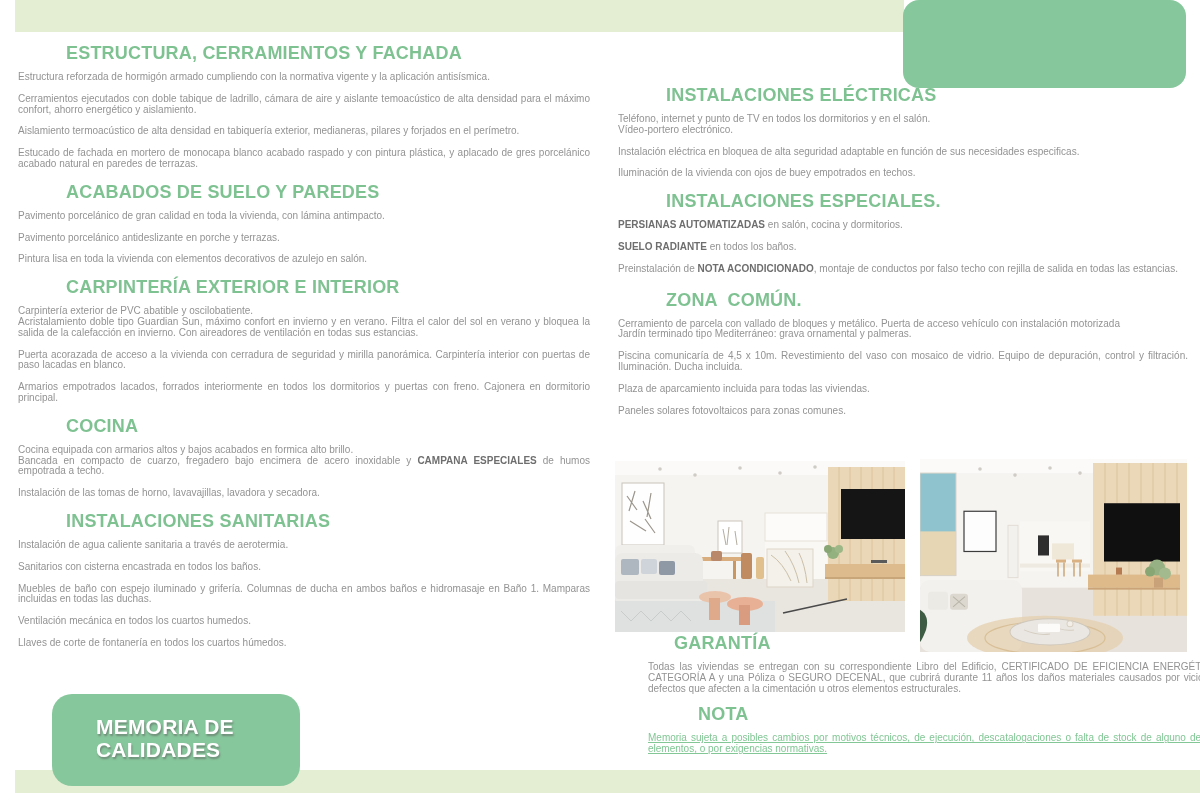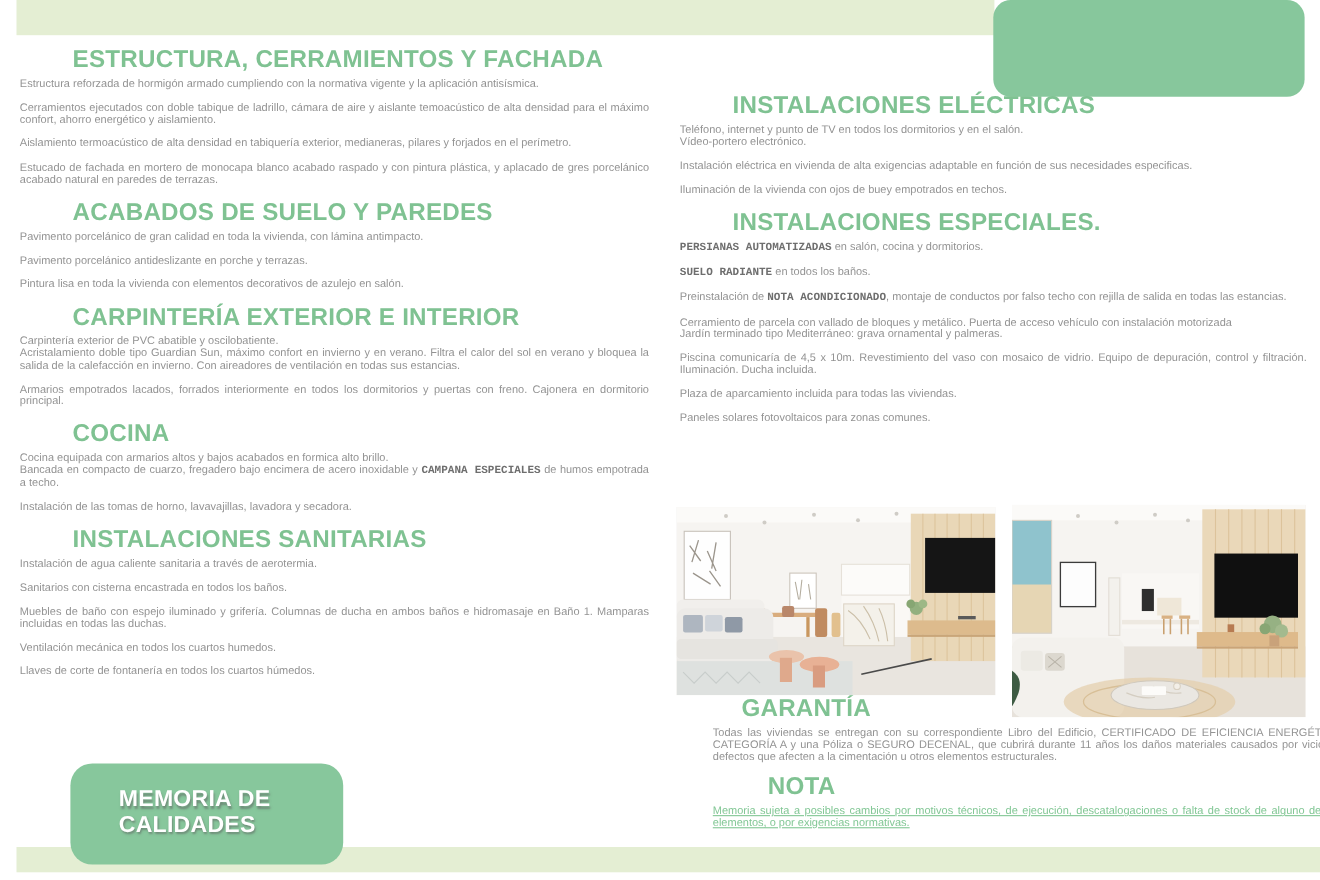--- a/index.html
+++ b/index.html
@@ -3,32 +3,32 @@
 <meta charset="utf-8">
 <style>
   html,body{margin:0;padding:0;}
   body{
     width:1200px;height:800px;position:relative;overflow:hidden;
     background:#ffffff;font-family:"Liberation Sans", sans-serif;
   }
   .top-bar{position:absolute;left:15px;top:0;width:889px;height:32px;background:#e4eed3;}
   .top-block{position:absolute;left:903px;top:0;width:283px;height:88px;background:#87c79c;border-radius:16px;}
   .bottom-bar{position:absolute;left:15px;top:770px;width:1185px;height:23px;background:#e4eed3;}
-  .memoria-block{position:absolute;left:64px;top:694px;width:248px;height:92px;background:#87c79c;border-radius:20px;z-index:3;}
+  .memoria-block{position:absolute;left:52px;top:694px;width:248px;height:92px;background:#87c79c;border-radius:20px;z-index:3;}
   .memoria-text{margin:21px 0 0 44px;width:170px;color:#ffffff;font-weight:bold;font-size:21px;line-height:23px;
     text-shadow:1px 2px 2px rgba(90,90,90,.55);letter-spacing:.2px;}
   .col{position:absolute;}
   #left-col{left:18px;top:44px;width:572px;}
   #right-col-top{left:618px;top:86px;width:570px;}
   #right-col-bottom{left:636px;top:634px;width:570px;margin-left:12px;}
-  h2.sec-title{font-size:22px;line-height:19px;font-weight:bold;color:#7fc292;margin:13px 0 9px;
+  h2.sec-title{font-size:18px;line-height:19px;font-weight:bold;color:#7fc292;margin:13px 0 9px;
     padding-left:48px;white-space:pre-wrap;letter-spacing:.2px;}
   .col h2:first-child{margin-top:0;}
   p.body-text{font-size:10px;line-height:10.8px;color:#939393;margin:0 0 11px;text-align:justify;}
-  .b{font-weight:bold;color:#6e6e6e;font-family:Liberation Mono, monospace;}
+  .b{font-weight:bold;color:#6e6e6e;}
   #right-col-top h2:nth-of-type(3){margin-top:16px;}
   #right-col-bottom h2:nth-of-type(1){padding-left:26px;}
   #right-col-bottom h2:nth-of-type(2){padding-left:50px;margin-top:10px;}
   .photo{position:absolute;overflow:hidden;background:#f6f4f1;}
   .photo-left{left:615px;top:461px;width:290px;height:171px;}
   .photo-right{left:920px;top:459px;width:267px;height:193px;}
   .photo svg{display:block;width:100%;height:100%;}
 </style>
 </head>
 <body>
@@ -41,40 +41,42 @@
     <p class="body-text"><span>Estructura reforzada de hormigón armado cumpliendo con la normativa vigente y la aplicación antisísmica.</span></p>
     <p class="body-text"><span>Cerramientos ejecutados con doble tabique de ladrillo, cámara de aire y aislante temoacústico de alta densidad para el máximo confort, ahorro energético y aislamiento.</span></p>
     <p class="body-text"><span>Aislamiento termoacústico de alta densidad en tabiquería exterior, medianeras, pilares y forjados en el perímetro.</span></p>
     <p class="body-text"><span>Estucado de fachada en mortero de monocapa blanco acabado raspado y con pintura plástica, y aplacado de gres porcelánico acabado natural en paredes de terrazas.</span></p>
     <h2 class="sec-title">ACABADOS DE SUELO Y PAREDES</h2>
     <p class="body-text"><span>Pavimento porcelánico de gran calidad en toda la vivienda, con lámina antimpacto.</span></p>
     <p class="body-text"><span>Pavimento porcelánico antideslizante en porche y terrazas.</span></p>
     <p class="body-text"><span>Pintura lisa en toda la vivienda con elementos decorativos de azulejo en salón.</span></p>
     <h2 class="sec-title">CARPINTERÍA EXTERIOR E INTERIOR</h2>
     <p class="body-text"><span>Carpintería exterior de PVC abatible y oscilobatiente.</span><br><span>Acristalamiento doble tipo Guardian Sun, máximo confort en invierno y en verano. Filtra el calor del sol en verano y bloquea la salida de la calefacción en invierno. Con aireadores de ventilación en todas sus estancias.</span></p>
+    <p class="body-text"><span>Puerta acorazada de acceso a la vivienda con cerradura de seguridad y mirilla panorámica. Carpintería interior con puertas de paso lacadas en blanco.</span></p>
     <p class="body-text"><span>Armarios empotrados lacados, forrados interiormente en todos los dormitorios y puertas con freno. Cajonera en dormitorio principal.</span></p>
     <h2 class="sec-title">COCINA</h2>
     <p class="body-text"><span>Cocina equipada con armarios altos y bajos acabados en formica alto brillo.</span><br><span>Bancada en compacto de cuarzo, fregadero bajo encimera de acero inoxidable y </span><span class="b">CAMPANA ESPECIALES</span><span> de humos empotrada a techo.</span></p>
     <p class="body-text"><span>Instalación de las tomas de horno, lavavajillas, lavadora y secadora.</span></p>
     <h2 class="sec-title">INSTALACIONES SANITARIAS</h2>
     <p class="body-text"><span>Instalación de agua caliente sanitaria a través de aerotermia.</span></p>
     <p class="body-text"><span>Sanitarios con cisterna encastrada en todos los baños.</span></p>
     <p class="body-text"><span>Muebles de baño con espejo iluminado y grifería. Columnas de ducha en ambos baños e hidromasaje en Baño 1. Mamparas incluidas en todas las duchas.</span></p>
     <p class="body-text"><span>Ventilación mecánica en todos los cuartos humedos.</span></p>
     <p class="body-text"><span>Llaves de corte de fontanería en todos los cuartos húmedos.</span></p>
   </div>
 <div class="col" id="right-col-top">
     <h2 class="sec-title">INSTALACIONES ELÉCTRICAS</h2>
     <p class="body-text"><span>Teléfono, internet y punto de TV en todos los dormitorios y en el salón.</span><br><span>Vídeo-portero electrónico.</span></p>
-    <p class="body-text"><span>Instalación eléctrica en vivienda de alta exigencias adaptable en función de sus necesidades especificas.</span></p>
+    <p class="body-text"><span>Instalación eléctrica en bloquea de alta seguridad adaptable en función de sus necesidades especificas.</span></p>
     <p class="body-text"><span>Iluminación de la vivienda con ojos de buey empotrados en techos.</span></p>
     <h2 class="sec-title">INSTALACIONES ESPECIALES.</h2>
     <p class="body-text"><span class="b">PERSIANAS AUTOMATIZADAS</span><span> en salón, cocina y dormitorios.</span></p>
     <p class="body-text"><span class="b">SUELO RADIANTE</span><span> en todos los baños.</span></p>
     <p class="body-text"><span>Preinstalación de </span><span class="b">NOTA ACONDICIONADO</span><span>, montaje de conductos por falso techo con rejilla de salida en todas las estancias.</span></p>
+    <h2 class="sec-title">ZONA  COMÚN.</h2>
     <p class="body-text"><span>Cerramiento de parcela con vallado de bloques y metálico. Puerta de acceso vehículo con instalación motorizada</span><br><span>Jardín terminado tipo Mediterráneo: grava ornamental y palmeras.</span></p>
     <p class="body-text"><span>Piscina comunicaría de 4,5 x 10m. Revestimiento del vaso con mosaico de vidrio. Equipo de depuración, control y filtración. Iluminación. Ducha incluida.</span></p>
     <p class="body-text"><span>Plaza de aparcamiento incluida para todas las viviendas.</span></p>
     <p class="body-text"><span>Paneles solares fotovoltaicos para zonas comunes.</span></p>
   </div>
 <div class="col" id="right-col-bottom">
     <h2 class="sec-title">GARANTÍA</h2>
     <p class="body-text"><span>Todas las viviendas se entregan con su correspondiente Libro del Edificio, CERTIFICADO DE EFICIENCIA ENERGÉTICA CATEGORÍA A y una Póliza o SEGURO DECENAL, que cubrirá durante 11 años los daños materiales causados por vicios o defectos que afecten a la cimentación u otros elementos estructurales.</span></p>
     <h2 class="sec-title">NOTA</h2>
     <p class="body-text" style="color: rgb(130, 199, 149); text-decoration: underline;"><span>Memoria sujeta a posibles cambios por motivos técnicos, de ejecución, descatalogaciones o falta de stock de alguno de los elementos, o por exigencias normativas.</span></p>

